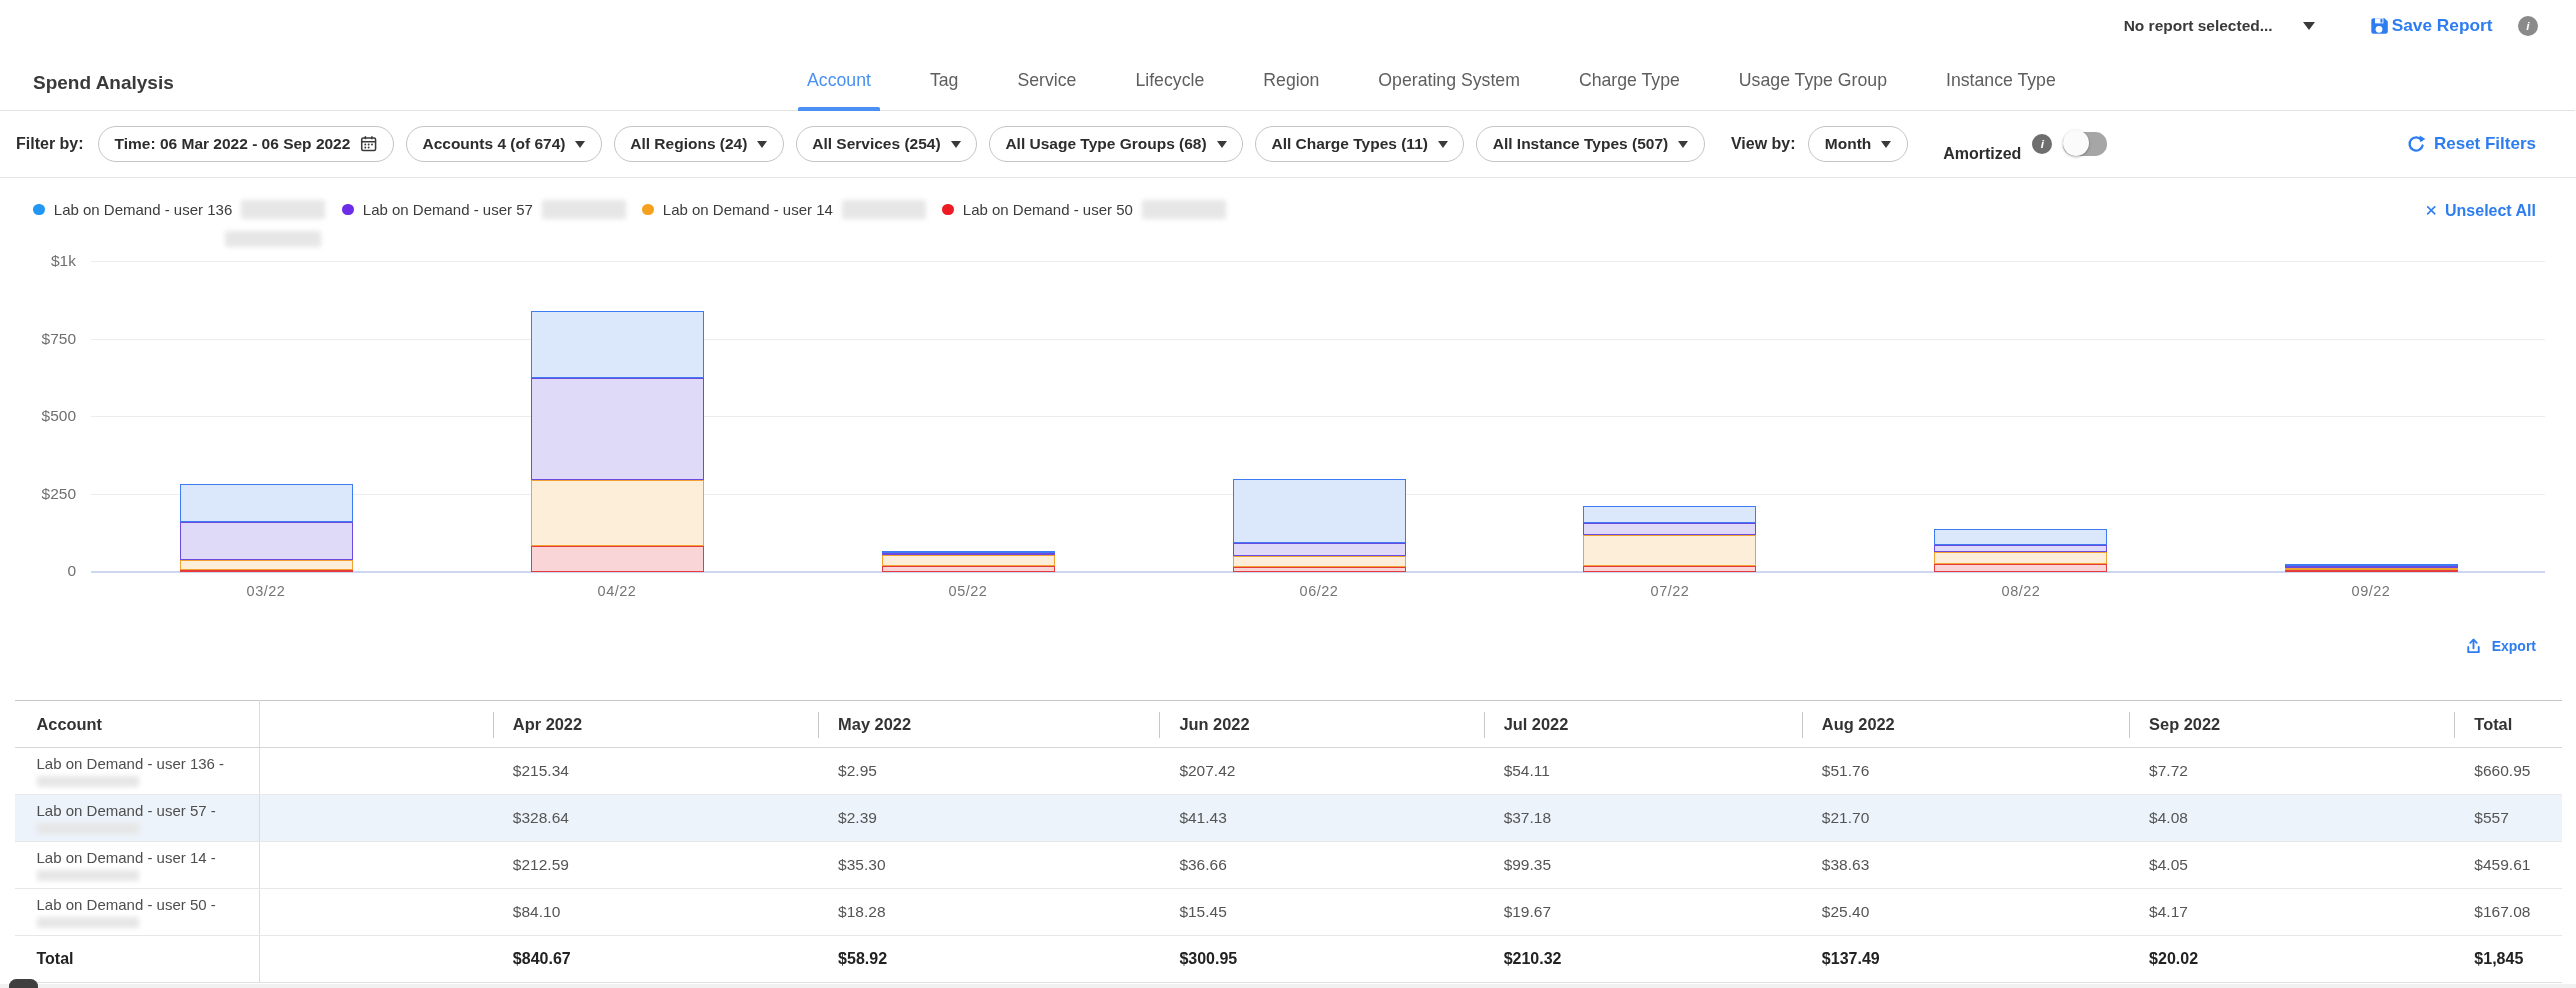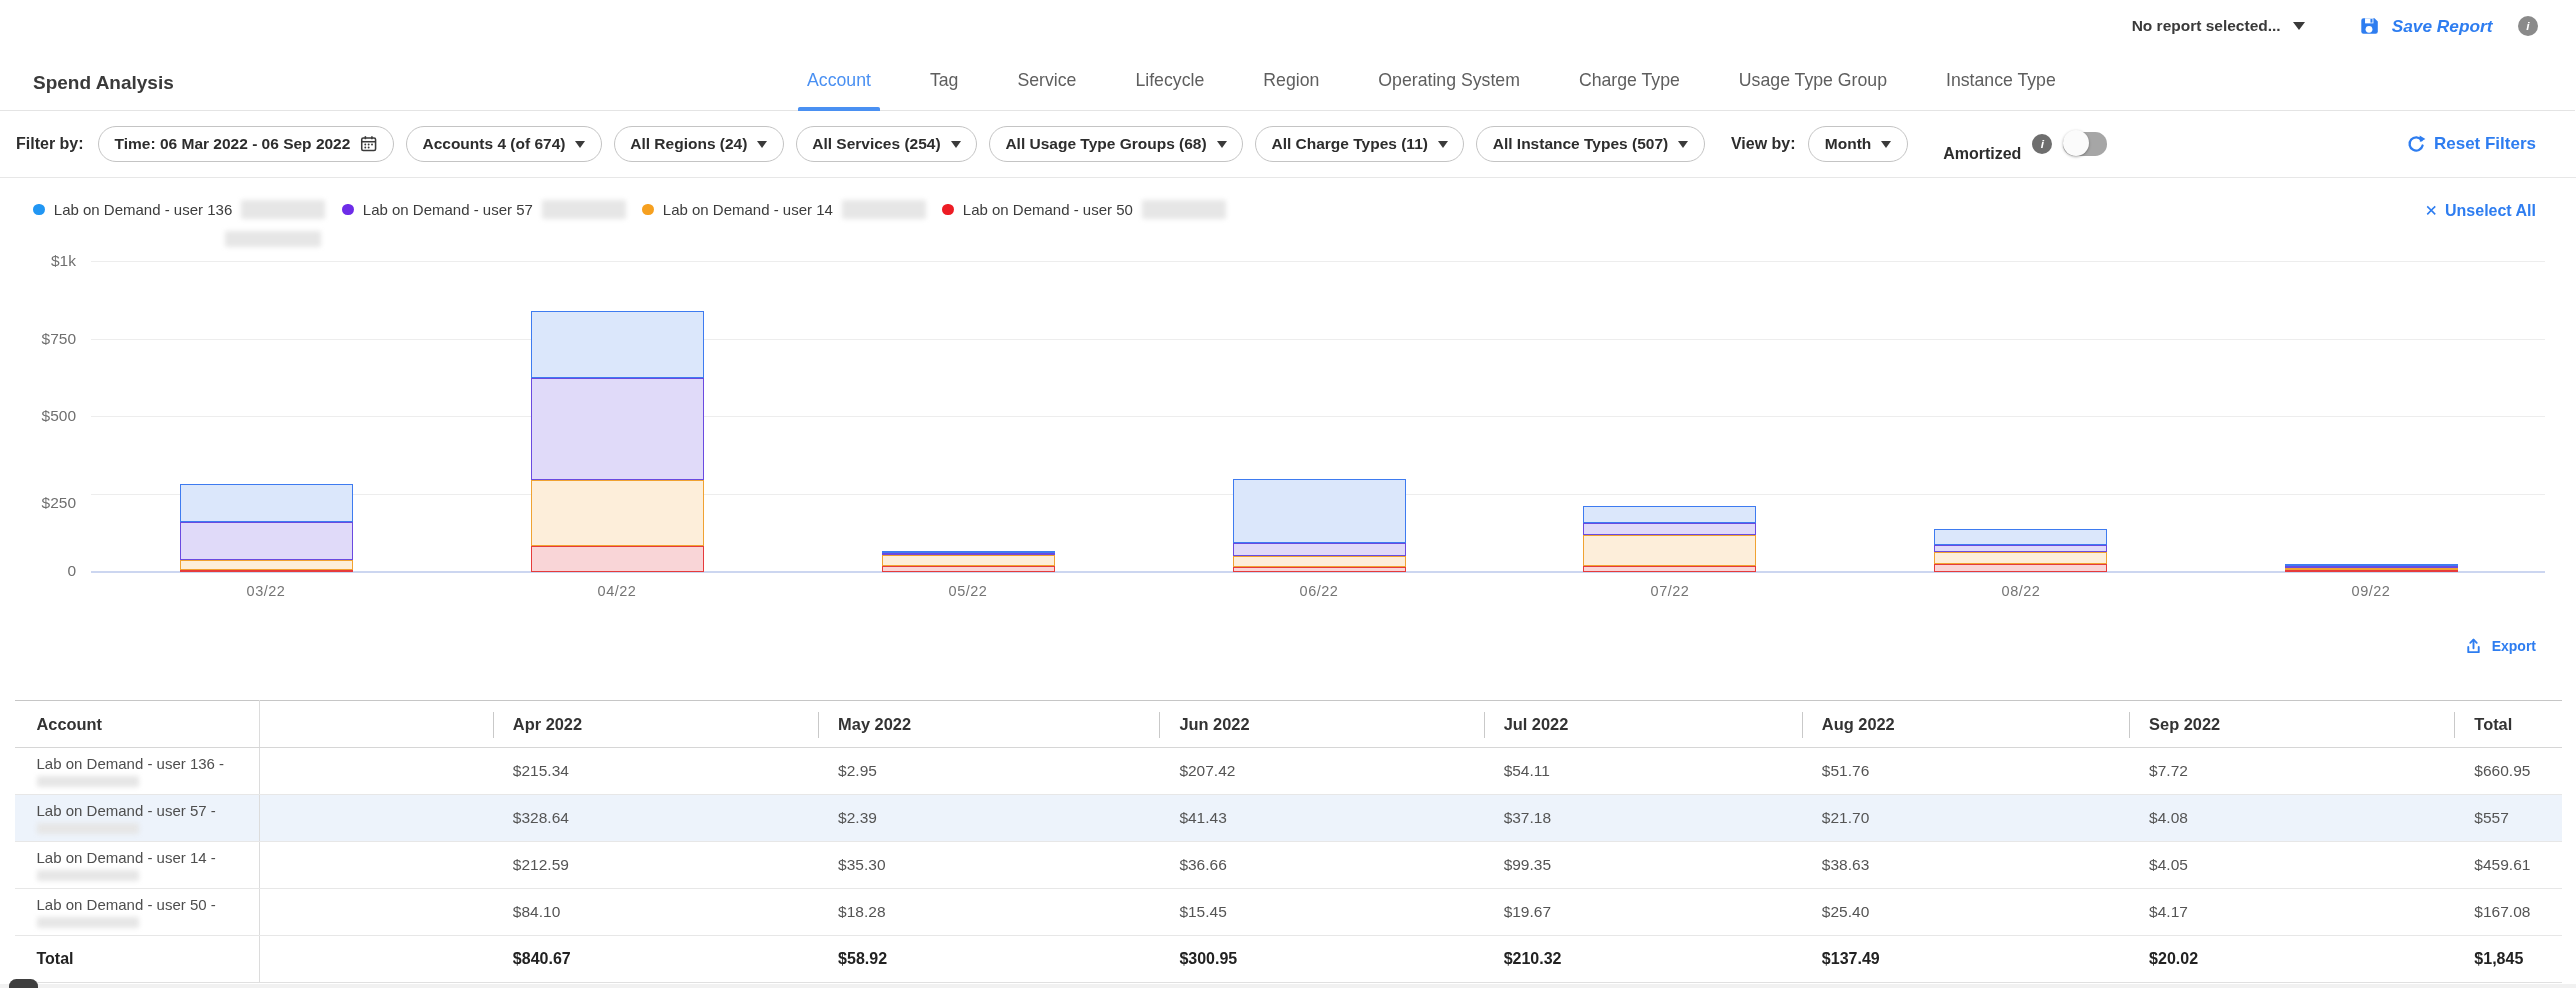--- a/index.html
+++ b/index.html
@@ -3,24 +3,24 @@
 <meta charset="utf-8">
 <style>
   * { margin:0; padding:0; box-sizing:border-box; }
   html,body { background:#fff; }
   body { font-family:"Liberation Sans","DejaVu Sans",sans-serif; color:#333; }
   .page { position:relative; width:2576px; height:989px; overflow:hidden; background:#fff; }
 
   
   .topbar { position:absolute; top:0; left:0; right:0; height:51px; }
   .topbar-right { position:absolute; right:38px; top:0; height:51px; display:flex; align-items:center; }
-  .report-selector { display:flex; align-items:center; gap:12px; cursor:pointer; }
+  .report-selector { display:flex; align-items:center; gap:30px; cursor:pointer; }
   .report-selector .lbl { font-size:15.5px; font-weight:bold; color:#3a3a3a; }
   .caret { width:0; height:0; border-left:6.4px solid transparent; border-right:6.4px solid transparent; border-top:8.2px solid #3a3a3a; }
-  .save-group { display:flex; align-items:flex-end; gap:12px; margin-left:53px; cursor:pointer;font-style:italic; }
+  .save-group { display:flex; align-items:flex-start; gap:2px; margin-left:53px; cursor:pointer; }
   .save-label { font-size:17.3px; font-weight:bold; color:#2e7df0; }
   .info-dot { width:20px; height:20px; border-radius:50%; background:#757575; color:#fff; font-size:11.8px; font-weight:bold; display:flex; align-items:center; justify-content:center; font-style:italic; }
   .topbar .info-dot { margin-left:25.5px; background:#8a8a8a; }
 
   
   .titlebar { position:absolute; top:51px; left:0; right:1px; height:60px; border-bottom:0.9px solid #e4e4e4; }
   .page-title { position:absolute; left:33px; bottom:16.4px; font-size:19px; font-weight:bold; color:#3a3a3a; }
   .tabs { position:absolute; left:807px; top:0; bottom:0; display:flex; gap:59px; }
   .tab { position:relative; display:flex; align-items:center; height:100%; font-size:17.7px; color:#5e5e5e; cursor:pointer; white-space:nowrap; }
   .tab.active { color:#4a90f2; }
@@ -217,21 +217,21 @@
     </div>
 
   <div class="chart-section" id="chart">
       <div class="gridline" style="left: 91px; width: 2454px; top: 6.4px;"></div>
       <div class="ytick" style="left: 0px; top: -2.7px;">$1k</div>
       <div class="gridline" style="left: 91px; width: 2454px; top: 84px;"></div>
       <div class="ytick" style="left: 0px; top: 75px;">$750</div>
       <div class="gridline" style="left: 91px; width: 2454px; top: 161px;"></div>
       <div class="ytick" style="left: 0px; top: 152px;">$500</div>
       <div class="gridline" style="left: 91px; width: 2454px; top: 239px;"></div>
-      <div class="ytick" style="left: 0px; top: 230px; margin-top: 9px;">$250</div>
+      <div class="ytick" style="left: 0px; top: 230px;">$250</div>
       <div class="gridline baseline" style="left: 91px; width: 2454px; top: 316px;"></div>
       <div class="ytick" style="left: 0px; top: 307px;">0</div>
       <div class="bar-group" style="left: 180px;">
         <div class="bar-seg" style="height: 0px; background: rgb(249, 213, 215); border-color: rgb(230, 59, 59);"></div>
         <div class="bar-seg" style="height: 10.2px; background: rgb(253, 238, 218); border-color: rgb(240, 162, 50);"></div>
         <div class="bar-seg" style="height: 38px; background: rgb(224, 218, 249); border-color: rgb(106, 74, 224);"></div>
         <div class="bar-seg" style="height: 38px; background: rgb(219, 231, 251); border-color: rgb(62, 123, 240);"></div>
       </div>
       <div class="xtick" style="left: 216px; top: 328px;">03/22</div>
       <div class="bar-group" style="left: 531px;">

